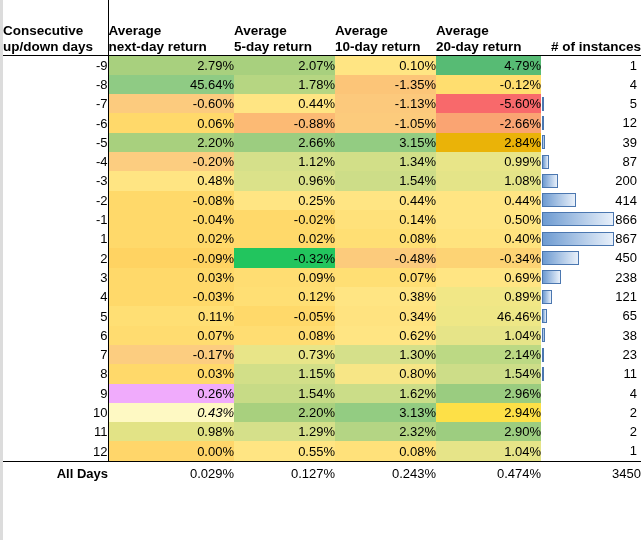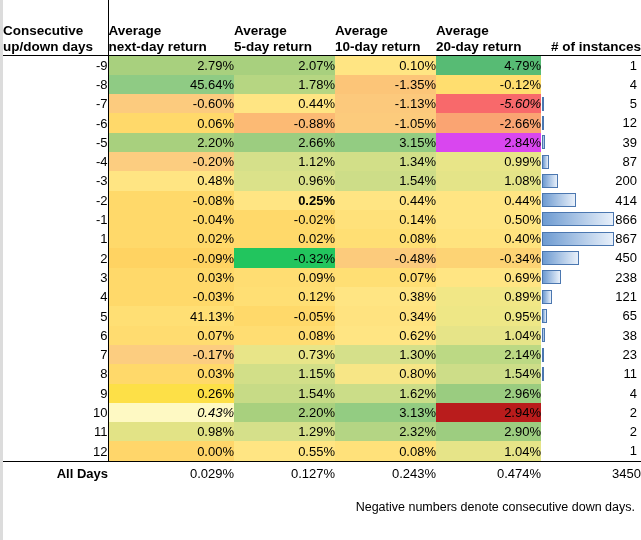--- a/index.html
+++ b/index.html
@@ -189,21 +189,21 @@
             <div class="instwrap">
               <span class="instnum">4</span>
             </div>
           </td>
         </tr>
         <tr class="data-row">
           <td class="lab">-7</td>
           <td class="val" style="background: rgb(252, 203, 126);">-0.60%</td>
           <td class="val" style="background: rgb(255, 229, 131);">0.44%</td>
           <td class="val" style="background: rgb(252, 201, 124);">-1.13%</td>
-          <td class="val" style="background: rgb(248, 105, 107); font-style: italic;">-5.60%</td>
+          <td class="val" style="background: rgb(248, 105, 107);">-5.60%</td>
           <td class="inst">
             <div class="instwrap">
               <div class="databar" style="width: 0.77px;"></div>
               <span class="instnum">5</span>
             </div>
           </td>
         </tr>
         <tr class="data-row">
           <td class="lab">-6</td>
           <td class="val" style="background: rgb(255, 217, 106);">0.06%</td>
@@ -215,21 +215,21 @@
               <div class="databar" style="width: 0.92px;"></div>
               <span class="instnum">12</span>
             </div>
           </td>
         </tr>
         <tr class="data-row">
           <td class="lab">-5</td>
           <td class="val" style="background: rgb(168, 208, 126);">2.20%</td>
           <td class="val" style="background: rgb(156, 205, 128);">2.66%</td>
           <td class="val" style="background: rgb(147, 204, 130);">3.15%</td>
-          <td class="val" style="background: #d946ef; text-align: right;">2.84%</td>
+          <td class="val" style="background: #eab308; text-align: right;">2.84%</td>
           <td class="inst">
             <div class="instwrap">
               <div class="databar" style="width: 3.08px;"></div>
               <span class="instnum">39</span>
             </div>
           </td>
         </tr>
         <tr class="data-row">
           <td class="lab">-4</td>
           <td class="val" style="background: rgb(252, 205, 128);">-0.20%</td>
@@ -252,21 +252,21 @@
           <td class="inst">
             <div class="instwrap">
               <div class="databar" style="width: 16.19px;"></div>
               <span class="instnum">200</span>
             </div>
           </td>
         </tr>
         <tr class="data-row">
           <td class="lab">-2</td>
           <td class="val" style="background: rgb(255, 217, 106);">-0.08%</td>
-          <td class="val" style="background: rgb(255, 229, 131); font-weight: bold;">0.25%</td>
+          <td class="val" style="background: rgb(255, 229, 131);">0.25%</td>
           <td class="val" style="background: rgb(255, 229, 131);">0.44%</td>
           <td class="val" style="background: rgb(255, 229, 131);">0.44%</td>
           <td class="inst">
             <div class="instwrap">
               <div class="databar" style="width: 33.92px;"></div>
               <span class="instnum">414</span>
             </div>
           </td>
         </tr>
         <tr class="data-row">
@@ -329,24 +329,24 @@
           <td class="val" style="background: rgb(241, 231, 134); text-align: right;">0.89%</td>
           <td class="inst">
             <div class="instwrap">
               <div class="databar" style="width: 10.02px;"></div>
               <span class="instnum">121</span>
             </div>
           </td>
         </tr>
         <tr class="data-row">
           <td class="lab">5</td>
-          <td class="val" style="background: rgb(255, 223, 116);">41.13%</td>
+          <td class="val" style="background: rgb(255, 223, 116);">0.11%</td>
           <td class="val" style="background: rgb(255, 217, 106);">-0.05%</td>
           <td class="val" style="background: rgb(255, 227, 128);">0.34%</td>
-          <td class="val" style="background: rgb(238, 231, 134);">0.95%</td>
+          <td class="val" style="background: rgb(238, 231, 134);">46.46%</td>
           <td class="inst">
             <div class="instwrap">
               <div class="databar" style="width: 5.4px;"></div>
               <span class="instnum">65</span>
             </div>
           </td>
         </tr>
         <tr class="data-row">
           <td class="lab">6</td>
           <td class="val" style="background: rgb(255, 220, 112);">0.07%</td>
@@ -381,36 +381,36 @@
           <td class="val" style="background: rgb(205, 221, 136);">1.54%</td>
           <td class="inst">
             <div class="instwrap">
               <div class="databar" style="width: 0.92px;"></div>
               <span class="instnum">11</span>
             </div>
           </td>
         </tr>
         <tr class="data-row">
           <td class="lab">9</td>
-          <td class="val" style="background: #fde047;">0.26%</td>
+          <td class="val" style="background: #f0abfc;">0.26%</td>
           <td class="val" style="background: rgb(199, 219, 134);">1.54%</td>
           <td class="val" style="background: rgb(203, 221, 136);">1.62%</td>
           <td class="val" style="background: rgb(154, 204, 128);">2.96%</td>
           <td class="inst">
             <div class="instwrap">
               <span class="instnum">4</span>
             </div>
           </td>
         </tr>
         <tr class="data-row">
           <td class="lab">10</td>
           <td class="val" style="background: #fef9c3; font-style: italic;">0.43%</td>
           <td class="val" style="background: rgb(168, 208, 126);">2.20%</td>
           <td class="val" style="background: rgb(147, 204, 130);">3.13%</td>
-          <td class="val" style="background: #b91c1c;">2.94%</td>
+          <td class="val" style="background: #fde047;">2.94%</td>
           <td class="inst">
             <div class="instwrap">
               <span class="instnum">2</span>
             </div>
           </td>
         </tr>
         <tr class="data-row">
           <td class="lab">11</td>
           <td class="val" style="background: rgb(226, 227, 134);">0.98%</td>
           <td class="val" style="background: rgb(213, 224, 138);">1.29%</td>
@@ -440,14 +440,13 @@
         <td class="t-label">All Days</td>
         <td class="t-val">0.029%</td>
         <td class="t-val">0.127%</td>
         <td class="t-val">0.243%</td>
         <td class="t-val">0.474%</td>
         <td class="t-inst">3450</td>
       </tr>
     </tfoot>
   </table>
 
-  <div id="footnote">Negative numbers denote consecutive down days.</div>
 </div>
 
 </body></html>

